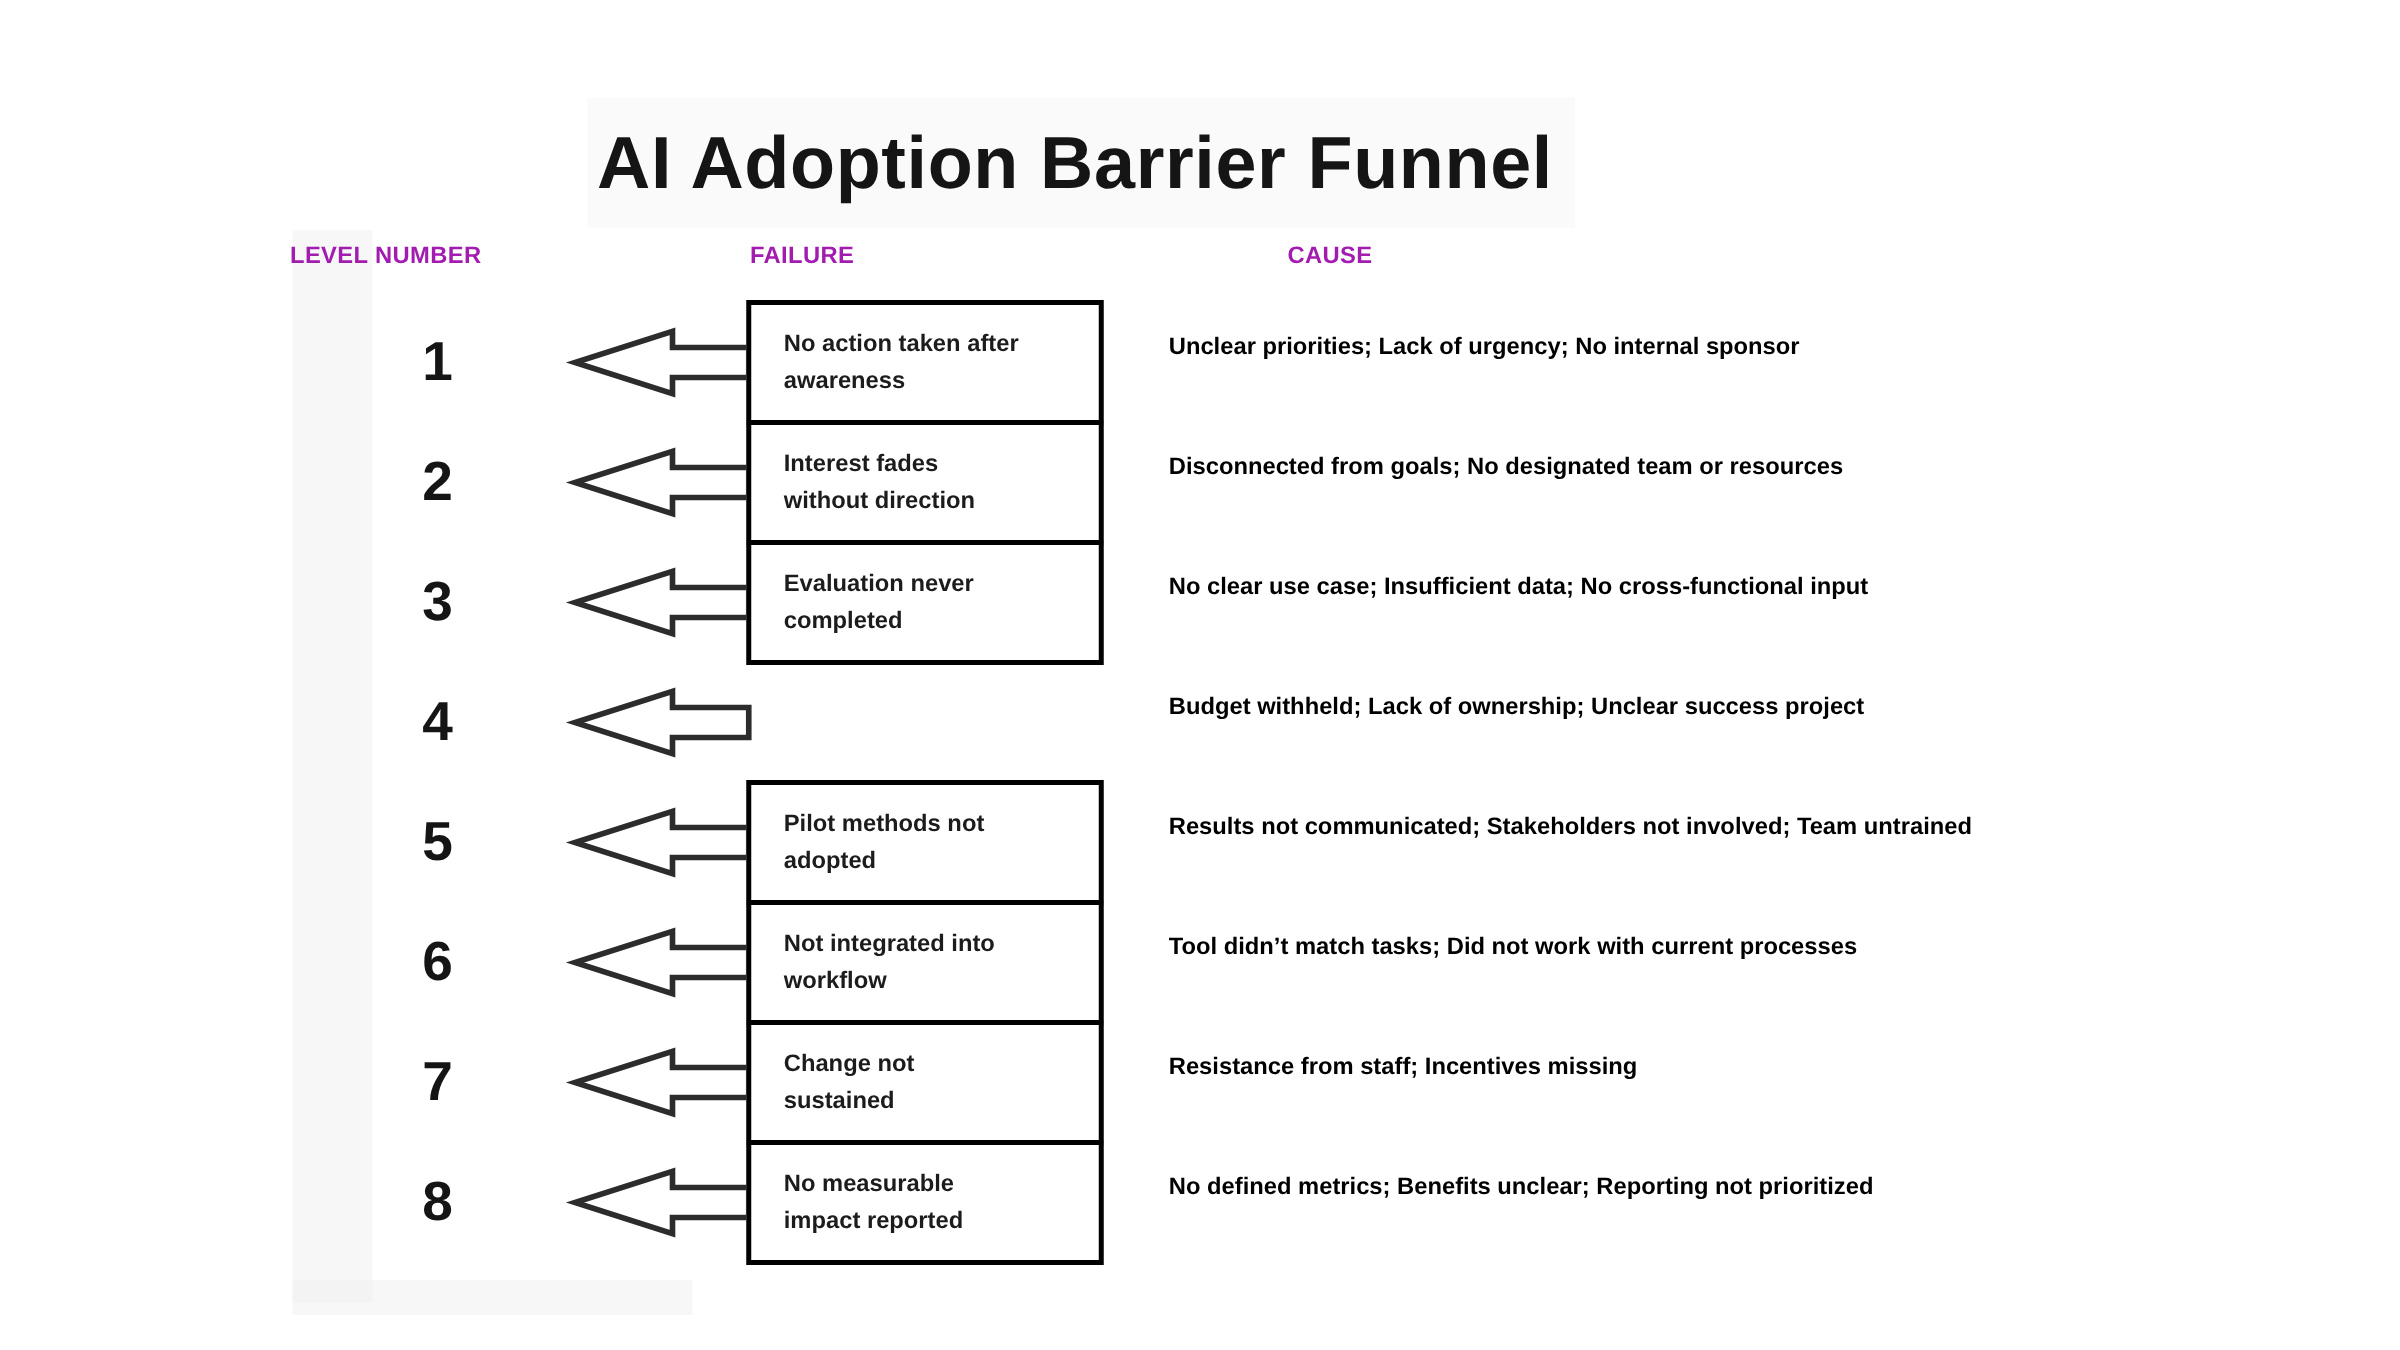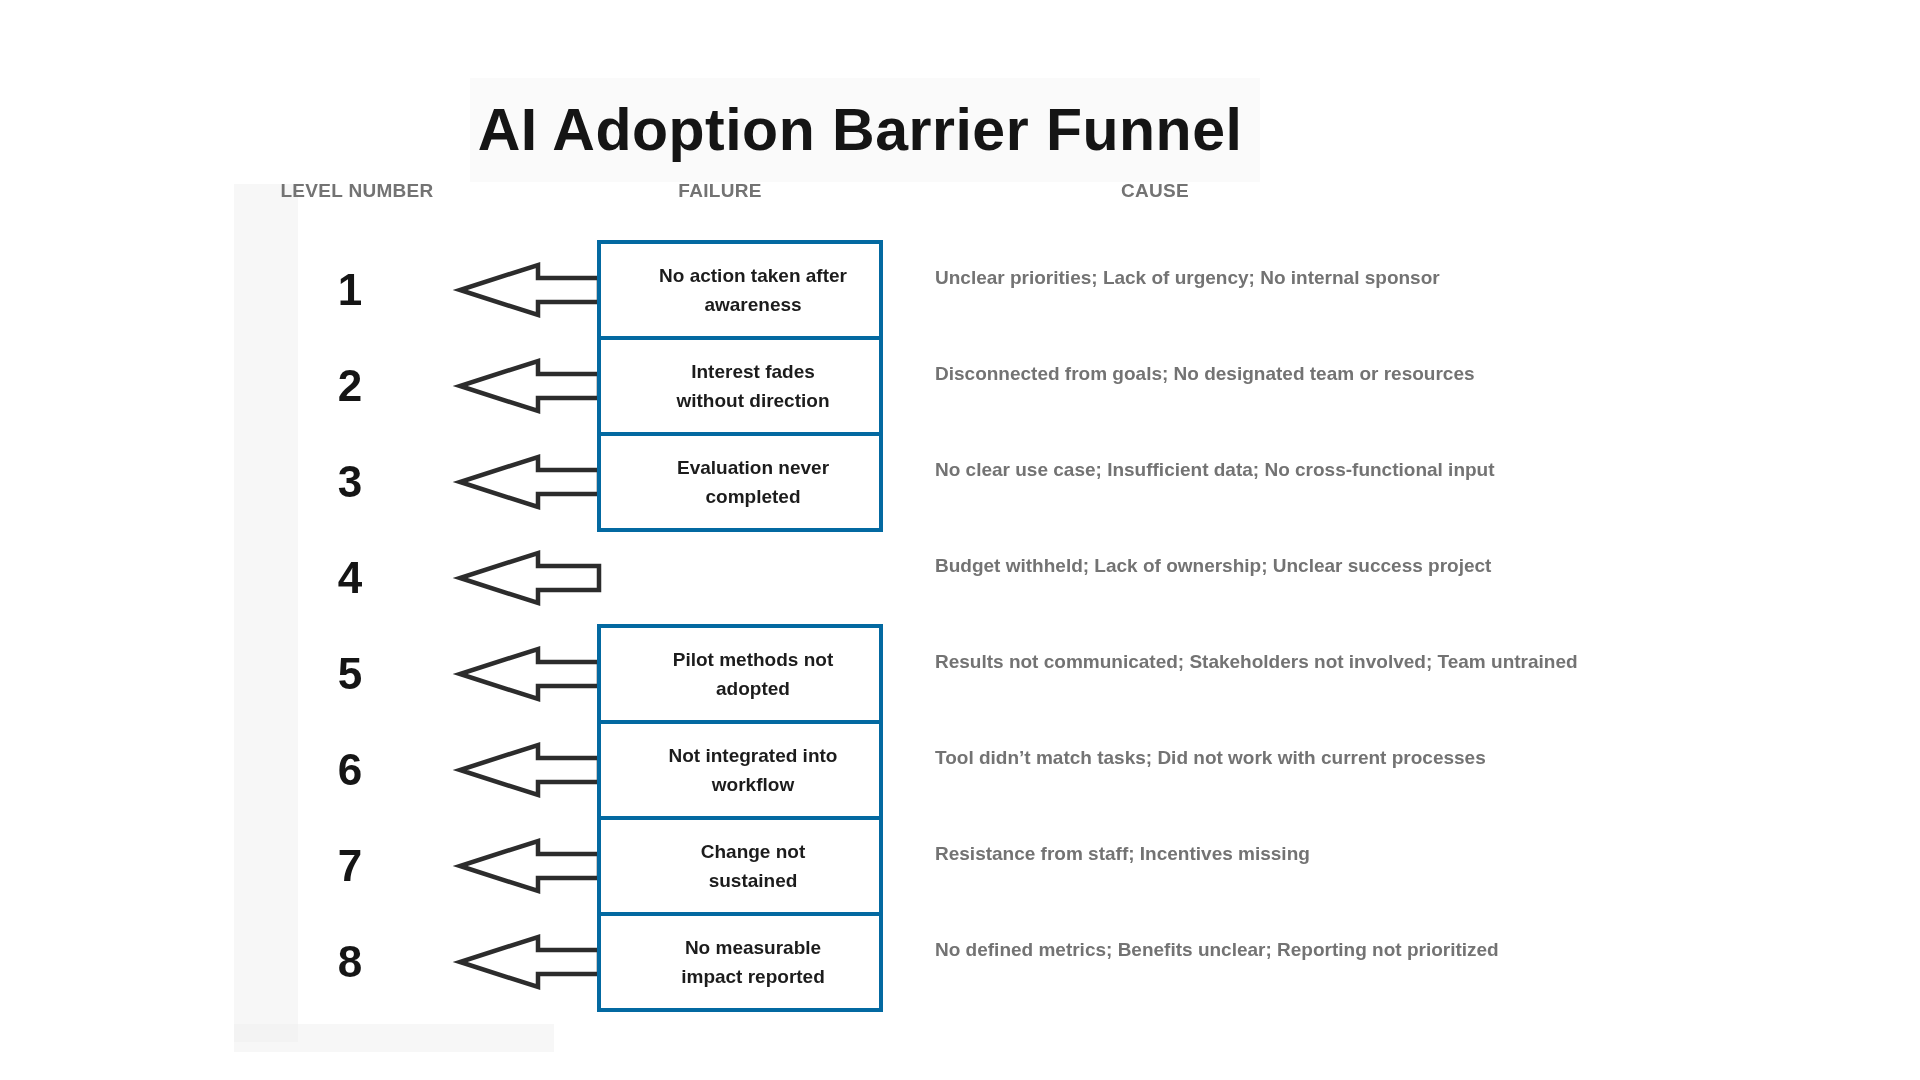--- a/index.html
+++ b/index.html
@@ -7,42 +7,42 @@
     position:relative;width:1920px;height:1080px;background:#ffffff;
     font-family:"Liberation Sans",sans-serif;color:#1f1f1f;overflow:hidden;
   }
   .artifact{position:absolute;background:#f0f0f0;}
   .artifact.title-wash{background:#fafafa;}
   .page-title{
     position:absolute;left:0;top:96px;width:1720px;text-align:center;
     font-size:59px;font-weight:bold;letter-spacing:.5px;color:#151515;
   }
   .col-header{
-    position:absolute;top:180px;width:250px;text-align:center;
-    font-size:19px;font-weight:bold;letter-spacing:.3px;color:#737373;
+    position:absolute;top:194px;width:250px;
+    font-size:19px;font-weight:bold;letter-spacing:.3px;color:#a21caf;
   }
   .col-header.level{left:232px;}
   .col-header.failure{left:600px;width:240px;}
   .col-header.cause{left:1030px;}
   .funnel-row{position:absolute;left:0;width:1920px;height:100px;}
   .level-number{
     position:absolute;left:290px;top:0;width:120px;height:100px;
     text-align:center;line-height:100px;font-size:44px;font-weight:bold;color:#151515;
   }
   .arrow-svg{position:absolute;left:456px;top:20px;width:145px;height:60px;overflow:visible;}
   .arrow-svg polygon{fill:#ffffff;stroke:#2c2c2c;stroke-width:4.5;stroke-linejoin:miter;}
   .failure-box{
     position:absolute;left:597px;top:0;width:286px;height:100px;
-    border:4px solid #0369a1;box-sizing:border-box;background:#ffffff;
-    display:flex;flex-direction:column;justify-content:center;padding-left:26px;align-items:center;
+    border:4px solid #000000;box-sizing:border-box;background:#ffffff;
+    display:flex;flex-direction:column;justify-content:center;padding-left:26px;
   }
   .failure-line{font-size:19px;font-weight:bold;line-height:29px;color:#1c1c1c;}
   .cause-text{
     position:absolute;left:935px;top:0;height:76px;display:flex;align-items:center;
-    font-size:19px;font-weight:bold;white-space:nowrap;color:#737373;
+    font-size:19px;font-weight:bold;white-space:nowrap;color:#000000;
   }
 </style>
 </head>
 <body>
 
 <div class="canvas">
 
   <div class="artifact title-wash" style="left:470px;top:78px;width:790px;height:104px;"></div>
   <div class="artifact" style="left:234px;top:184px;width:64px;height:858px;opacity:.55;"></div>
   <div class="artifact" style="left:234px;top:1024px;width:320px;height:28px;opacity:.55;"></div>

